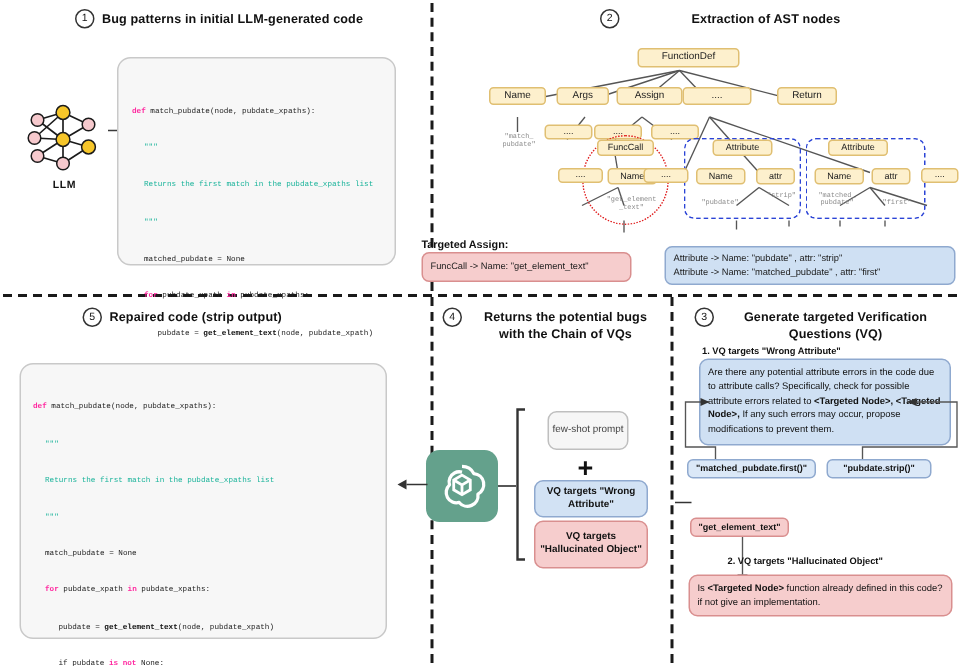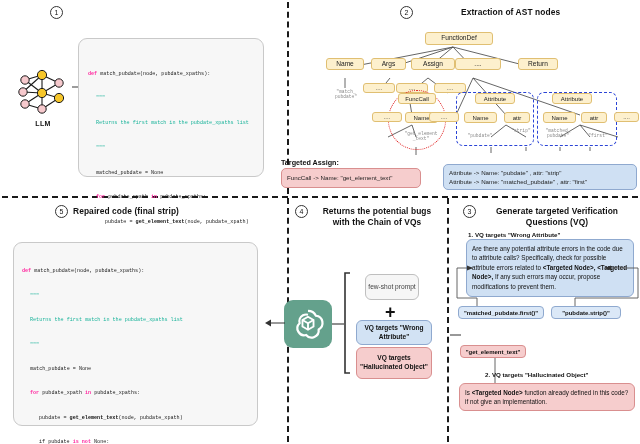--- a/index.html
+++ b/index.html
@@ -92,20 +92,21 @@
 
 <div class="stage">
 
   <div class="vdiv-top"></div>
   <div class="hdiv"></div>
   <div class="vdiv-bl"></div>
   <div class="vdiv-br"></div>
 
   <div class="abs ptitle" style="left:50px;top:6px;width:230px;">
     <span class="circnum">1</span>
+    <span class="txt">Bug patterns in initial LLM-generated code</span>
   </div>
 
   <div class="abs" style="left:12px;top:68px;width:62px;height:50px;">
     <svg width="62" height="50" viewBox="0 0 62 50">
       <g stroke="#1a1a1a" stroke-width="1.1">
         <line x1="13" y1="12" x2="30" y2="7"></line>
         <line x1="13" y1="12" x2="30" y2="25"></line>
         <line x1="11" y1="24" x2="30" y2="7"></line>
         <line x1="11" y1="24" x2="30" y2="25"></line>
         <line x1="13" y1="36" x2="30" y2="25"></line>
@@ -323,21 +324,21 @@
 
   <div class="abs" style="left:265px;top:318px;width:20px;height:10px;">
     <svg width="20" height="10" viewBox="0 0 20 10">
       <line x1="20" y1="5" x2="6" y2="5" stroke="#333" stroke-width="1"></line>
       <polygon points="6,1.6 6,8.4 0,5" fill="#333"></polygon>
     </svg>
   </div>
 
   <div class="abs ptitle" style="left:55px;top:205px;width:180px;">
     <span class="circnum">5</span>
-    <span class="txt">Repaired code (final strip)</span>
+    <span class="txt">Repaired code (strip output)</span>
   </div>
 
   <div class="abs codecard" style="left:13px;top:242px;width:243px;height:182px;">
     <div class="code abs" style="left:8px;top:8px;width:236px;font-size:5.1px;line-height:1.6;">
       <div><span class="kw">def </span><span>match_pubdate(node, pubdate_xpaths):</span></div>
       <div style="padding-left:8px;"><span class="doc">"""</span></div>
       <div style="padding-left:8px;"><span class="doc">Returns the first match in the pubdate_xpaths list</span></div>
       <div style="padding-left:8px;"><span class="doc">"""</span></div>
       <div style="padding-left:8px;"><span>match_pubdate = None</span></div>
       <div style="padding-left:8px;"><span class="kw">for </span><span>pubdate_xpath </span><span class="kw">in </span><span>pubdate_xpaths:</span></div>

